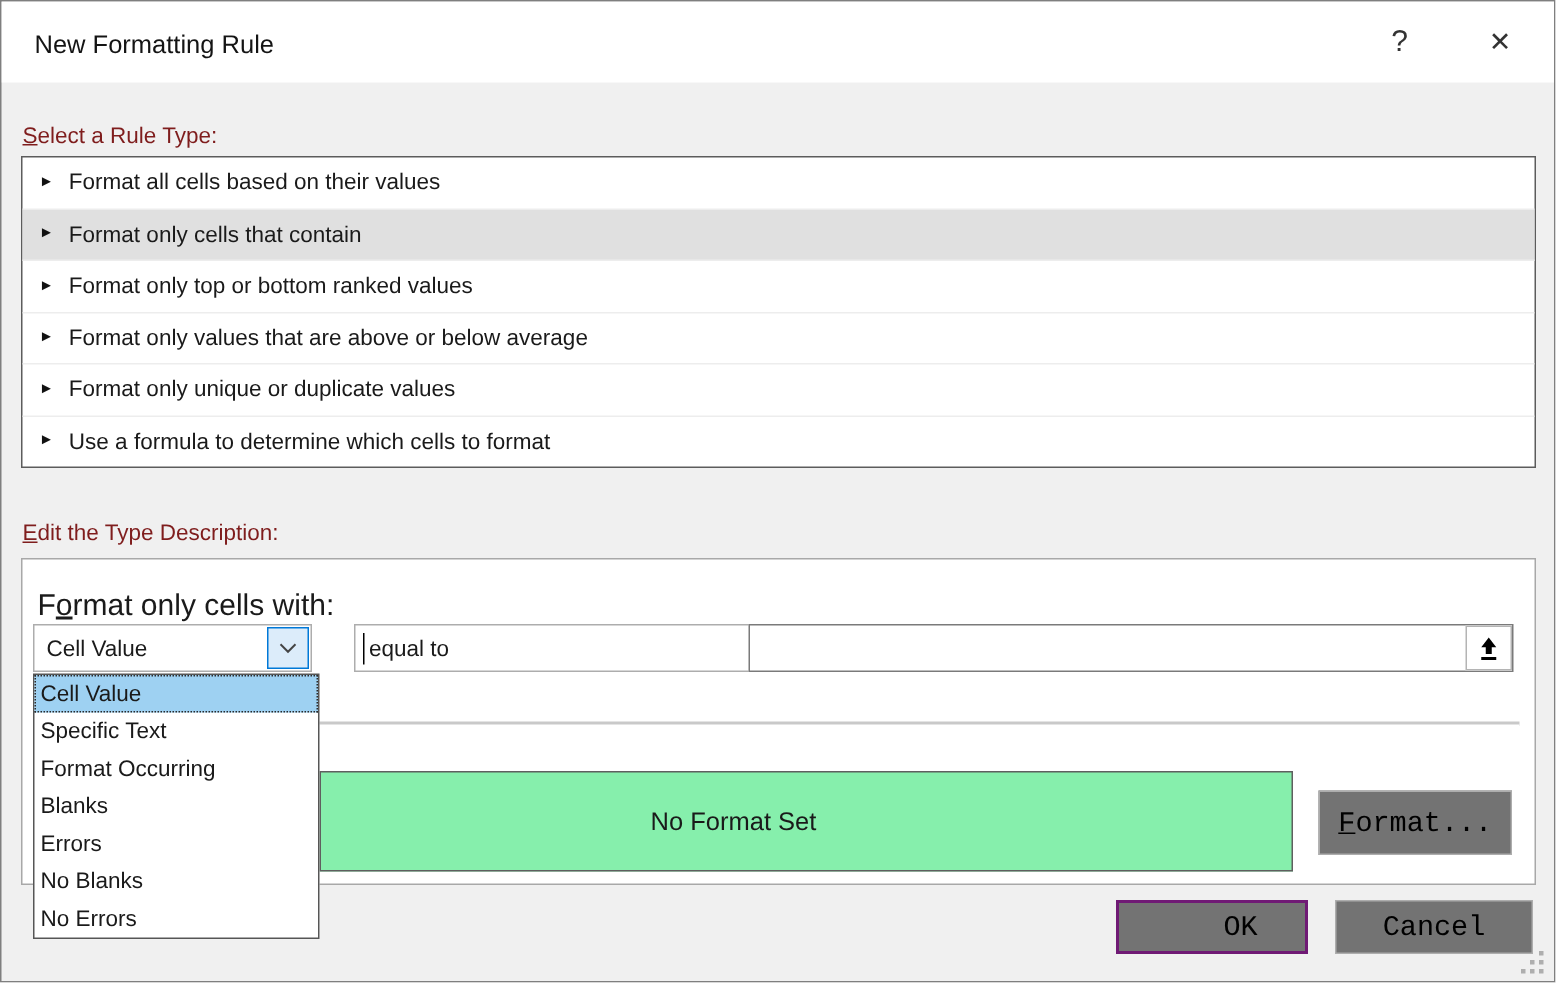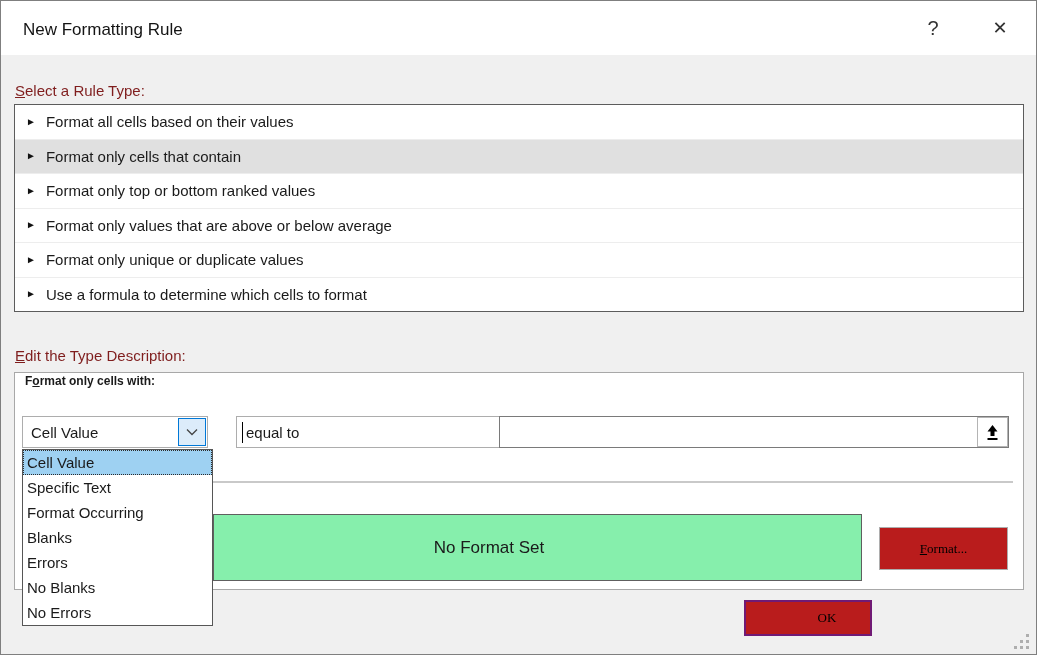--- a/index.html
+++ b/index.html
@@ -25,21 +25,21 @@
              background:#fff; border:1px solid #5c5c5c; display:flex; flex-direction:column; }
   .list-row { flex:1; display:flex; align-items:center; padding-left:11px;
               border-bottom:1px solid #ededed; font-size:15px; }
   .list-row:last-child { border-bottom:none; }
   .list-row.selected { background:#e0e0e0; }
   .row-arrow { font-size:10px; margin-right:10px; color:#111; line-height:1; }
 
   
   .descbox { position:absolute; left:13px; top:371px; width:1010px; height:218px;
              background:#fff; border:1px solid #a8a8a8; }
-  .cond-label { position:absolute; left:24px; top:373px; font-size:12px; font-weight:bold; }
+  .cond-label { position:absolute; left:24px; top:392px; font-size:20px; font-weight:normal; }
 
   .combo { position:absolute; top:415px; height:32px; background:#fff;
            border:1px solid #adadad; font-size:15px; }
   .combo-text { position:absolute; left:8px; top:0; bottom:0; display:flex; align-items:center; }
   .combo-btn { position:absolute; right:1px; top:1px; bottom:1px; width:28px;
                display:flex; align-items:center; justify-content:center;
                background:#e0e0e0; border:1px solid #b0b0b0; }
   .combo1 { left:21px; width:186px; }
   .combo1 .combo-btn { background:#dcecfa; border:1px solid #0078d7; }
   .combo2 { left:235px; width:300px;text-decoration:underline; }
@@ -57,22 +57,22 @@
   
   .separator { position:absolute; left:24px; top:480px; width:988px; height:3px;
                background:#c9c9c9; border-bottom:1px solid #fff; }
 
   
   .preview-box { position:absolute; left:212px; top:513px; width:649px; height:67px;
                  background:#86efac; border:1px solid #5f5f5f; }
   .preview-text { position:absolute; left:0; top:0; bottom:0; width:550px; display:flex;
                   align-items:center; justify-content:center; font-size:17px; }
 
-  .btn { position:absolute; background:#b91c1c; border:1px solid #adadad; font-size:13px;
-         font-family:Liberation Serif, serif; display:flex; align-items:center; justify-content:center; cursor:default; }
+  .btn { position:absolute; background:#737373; border:1px solid #adadad; font-size:19px;
+         font-family:Liberation Mono, monospace; display:flex; align-items:center; justify-content:center; cursor:default; }
   .format-btn { left:878px; top:526px; width:129px; height:43px; }
   .ok-btn { left:743px; top:599px; width:128px; height:36px; border:2px solid #701a75;padding-left:38px; }
   .cancel-btn { left:889px; top:599px; width:132px; height:36px; }
 
   
   .dropdown { position:absolute; left:21px; top:448px; width:191px; height:177px;
               background:#fff; border:1px solid #565656; z-index:10;
               display:flex; flex-direction:column; }
   .dd-item { flex:1; display:flex; align-items:center; padding-left:4px; font-size:15px; }
   .dd-item.selected { background:#9ed1f2; outline:1px dotted #2b2b2b; outline-offset:-1px; }
@@ -170,20 +170,21 @@
 
   <div class="preview-box">
     <span class="preview-text">No Format Set</span>
   </div>
 
   <button class="btn format-btn">
     <span><span class="ak">F</span><span>ormat...</span></span>
   </button>
 
   <button class="btn ok-btn">OK</button>
+  <button class="btn cancel-btn">Cancel</button>
 
   <div class="dropdown">
     <div class="dd-item selected">Cell Value</div>
     <div class="dd-item">Specific Text</div>
     <div class="dd-item">Format Occurring</div>
     <div class="dd-item">Blanks</div>
     <div class="dd-item">Errors</div>
     <div class="dd-item">No Blanks</div>
     <div class="dd-item">No Errors</div>
   </div>

